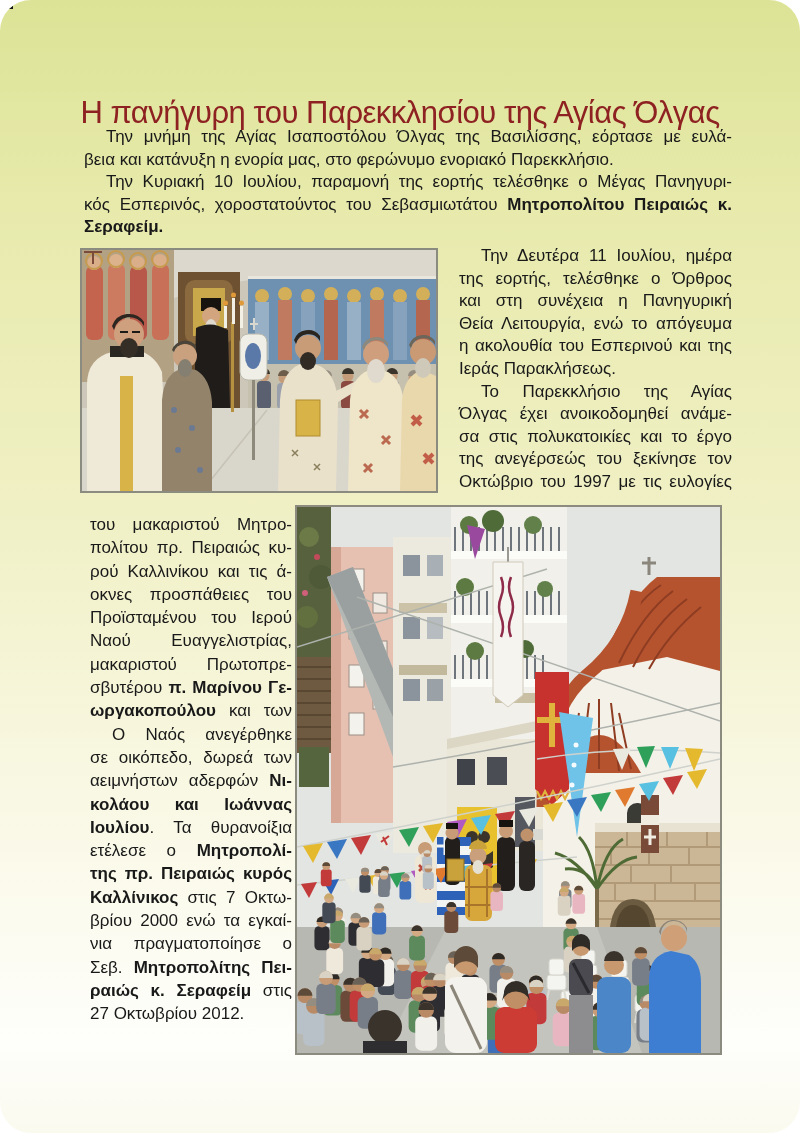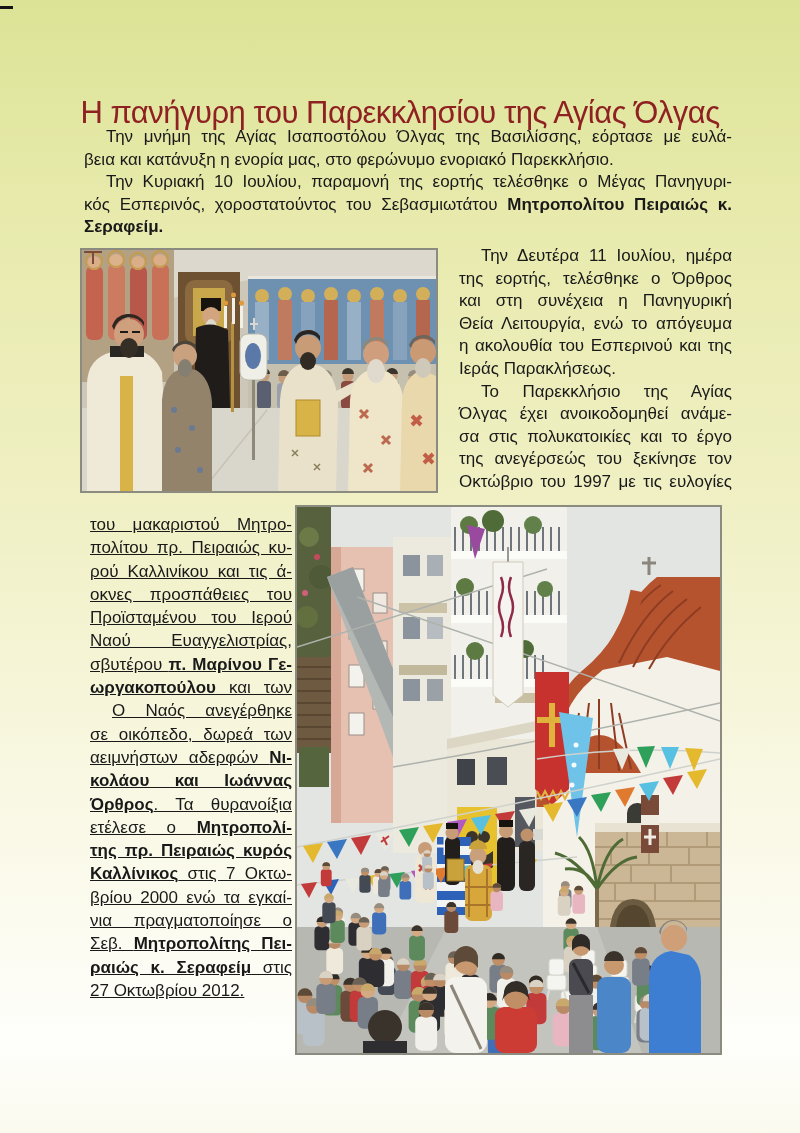--- a/index.html
+++ b/index.html
@@ -1,30 +1,31 @@
 <!DOCTYPE html>
 <html lang="el" style="--title: #8e2121; --text: #191919; --bg-top: #dce396; --bg-mid: #f0f0c5; --bg-bottom: #fefefb; --photo-border: #8b8b80;"><head>
 <meta charset="utf-8">
 <style>
   html,body{margin:0;padding:0;}
   body{font-family:"Liberation Sans","DejaVu Sans",sans-serif;}
   .page{
     position:relative;width:800px;height:1133px;overflow:hidden;
     background:linear-gradient(180deg,var(--bg-top,#dce396) 0%,#e7eaab 18%,var(--bg-mid,#f0f0c5) 45%,#f9f8e4 70%,var(--bg-bottom,#fefefb) 92%,#fbfaef 100%);
+    border-radius:31px;
   }
   .crop-mark{position:absolute;left:0;top:6px;width:13px;height:3px;background:#141414;}
   .page-title{
     position:absolute;left:0;top:72px;width:800px;text-align:center;
     font-size:31px;line-height:40px;letter-spacing:-0.5px;
     color:var(--title,#8e2121);font-weight:400;
   }
   .bodytext{position:absolute;color:var(--text,#191919);font-size:17px;}
   .intro{left:72px;top:126px;width:660px;line-height:22.6px;}
   .rightcol{left:447px;top:245px;width:285px;line-height:22.6px;}
-  .leftcol{left:78px;top:513px;width:214px;line-height:23.3px;text-decoration:underline;}
+  .leftcol{left:78px;top:513px;width:214px;line-height:23.3px;}
   .tline{text-align:left;margin-left:12px;}
   .tline.just{text-align:justify;text-align-last:justify;}
   .tline.ind{text-indent:22px;}
   .b{font-weight:700;}
   .photo{position:absolute;border:2px solid var(--photo-border,#8b8b80);box-sizing:border-box;background:#cdc8b8;}
   .photo svg{display:block;}
   #photo1{left:80px;top:248px;width:358px;height:245px;}
   #photo2{left:295px;top:505px;width:427px;height:550px;}
 </style>
 </head>
@@ -212,27 +213,28 @@
       <div class="tline just"><span>Οκτώβριο του 1997 με τις ευλογίες</span></div>
     </div>
 
   <div class="bodytext leftcol">
       <div class="tline just"><span>του μακαριστού Μητρο-</span></div>
       <div class="tline just"><span>πολίτου πρ. Πειραιώς κυ-</span></div>
       <div class="tline just"><span>ρού Καλλινίκου και τις ά-</span></div>
       <div class="tline just"><span>οκνες προσπάθειες του</span></div>
       <div class="tline just"><span>Προϊσταμένου του Ιερού</span></div>
       <div class="tline just"><span>Ναού Ευαγγελιστρίας,</span></div>
+      <div class="tline just"><span>μακαριστού Πρωτοπρε-</span></div>
       <div class="tline just"><span>σβυτέρου </span><span class="b">π. Μαρίνου Γε-</span></div>
       <div class="tline just"><span class="b">ωργακοπούλου</span><span> και των</span></div>
       <div class="tline just ind"><span>Ο Ναός ανεγέρθηκε</span></div>
       <div class="tline just"><span>σε οικόπεδο, δωρεά των</span></div>
       <div class="tline just"><span>αειμνήστων αδερφών </span><span class="b">Νι-</span></div>
       <div class="tline just"><span class="b">κολάου και Ιωάννας</span></div>
-      <div class="tline just"><span class="b">Όρθρος</span><span>. Τα θυρανοίξια</span></div>
+      <div class="tline just"><span class="b">Ιουλίου</span><span>. Τα θυρανοίξια</span></div>
       <div class="tline just"><span>ετέλεσε ο </span><span class="b">Μητροπολί-</span></div>
       <div class="tline just"><span class="b">της πρ. Πειραιώς κυρός</span></div>
       <div class="tline just"><span class="b">Καλλίνικος</span><span> στις 7 Οκτω-</span></div>
       <div class="tline just"><span>βρίου 2000 ενώ τα εγκαί-</span></div>
       <div class="tline just"><span>νια πραγματοποίησε ο</span></div>
       <div class="tline just"><span>Σεβ. </span><span class="b">Μητροπολίτης Πει-</span></div>
       <div class="tline just"><span class="b">ραιώς κ. Σεραφείμ</span><span> στις</span></div>
       <div class="tline"><span>27 Οκτωβρίου 2012.</span></div>
     </div>
 

